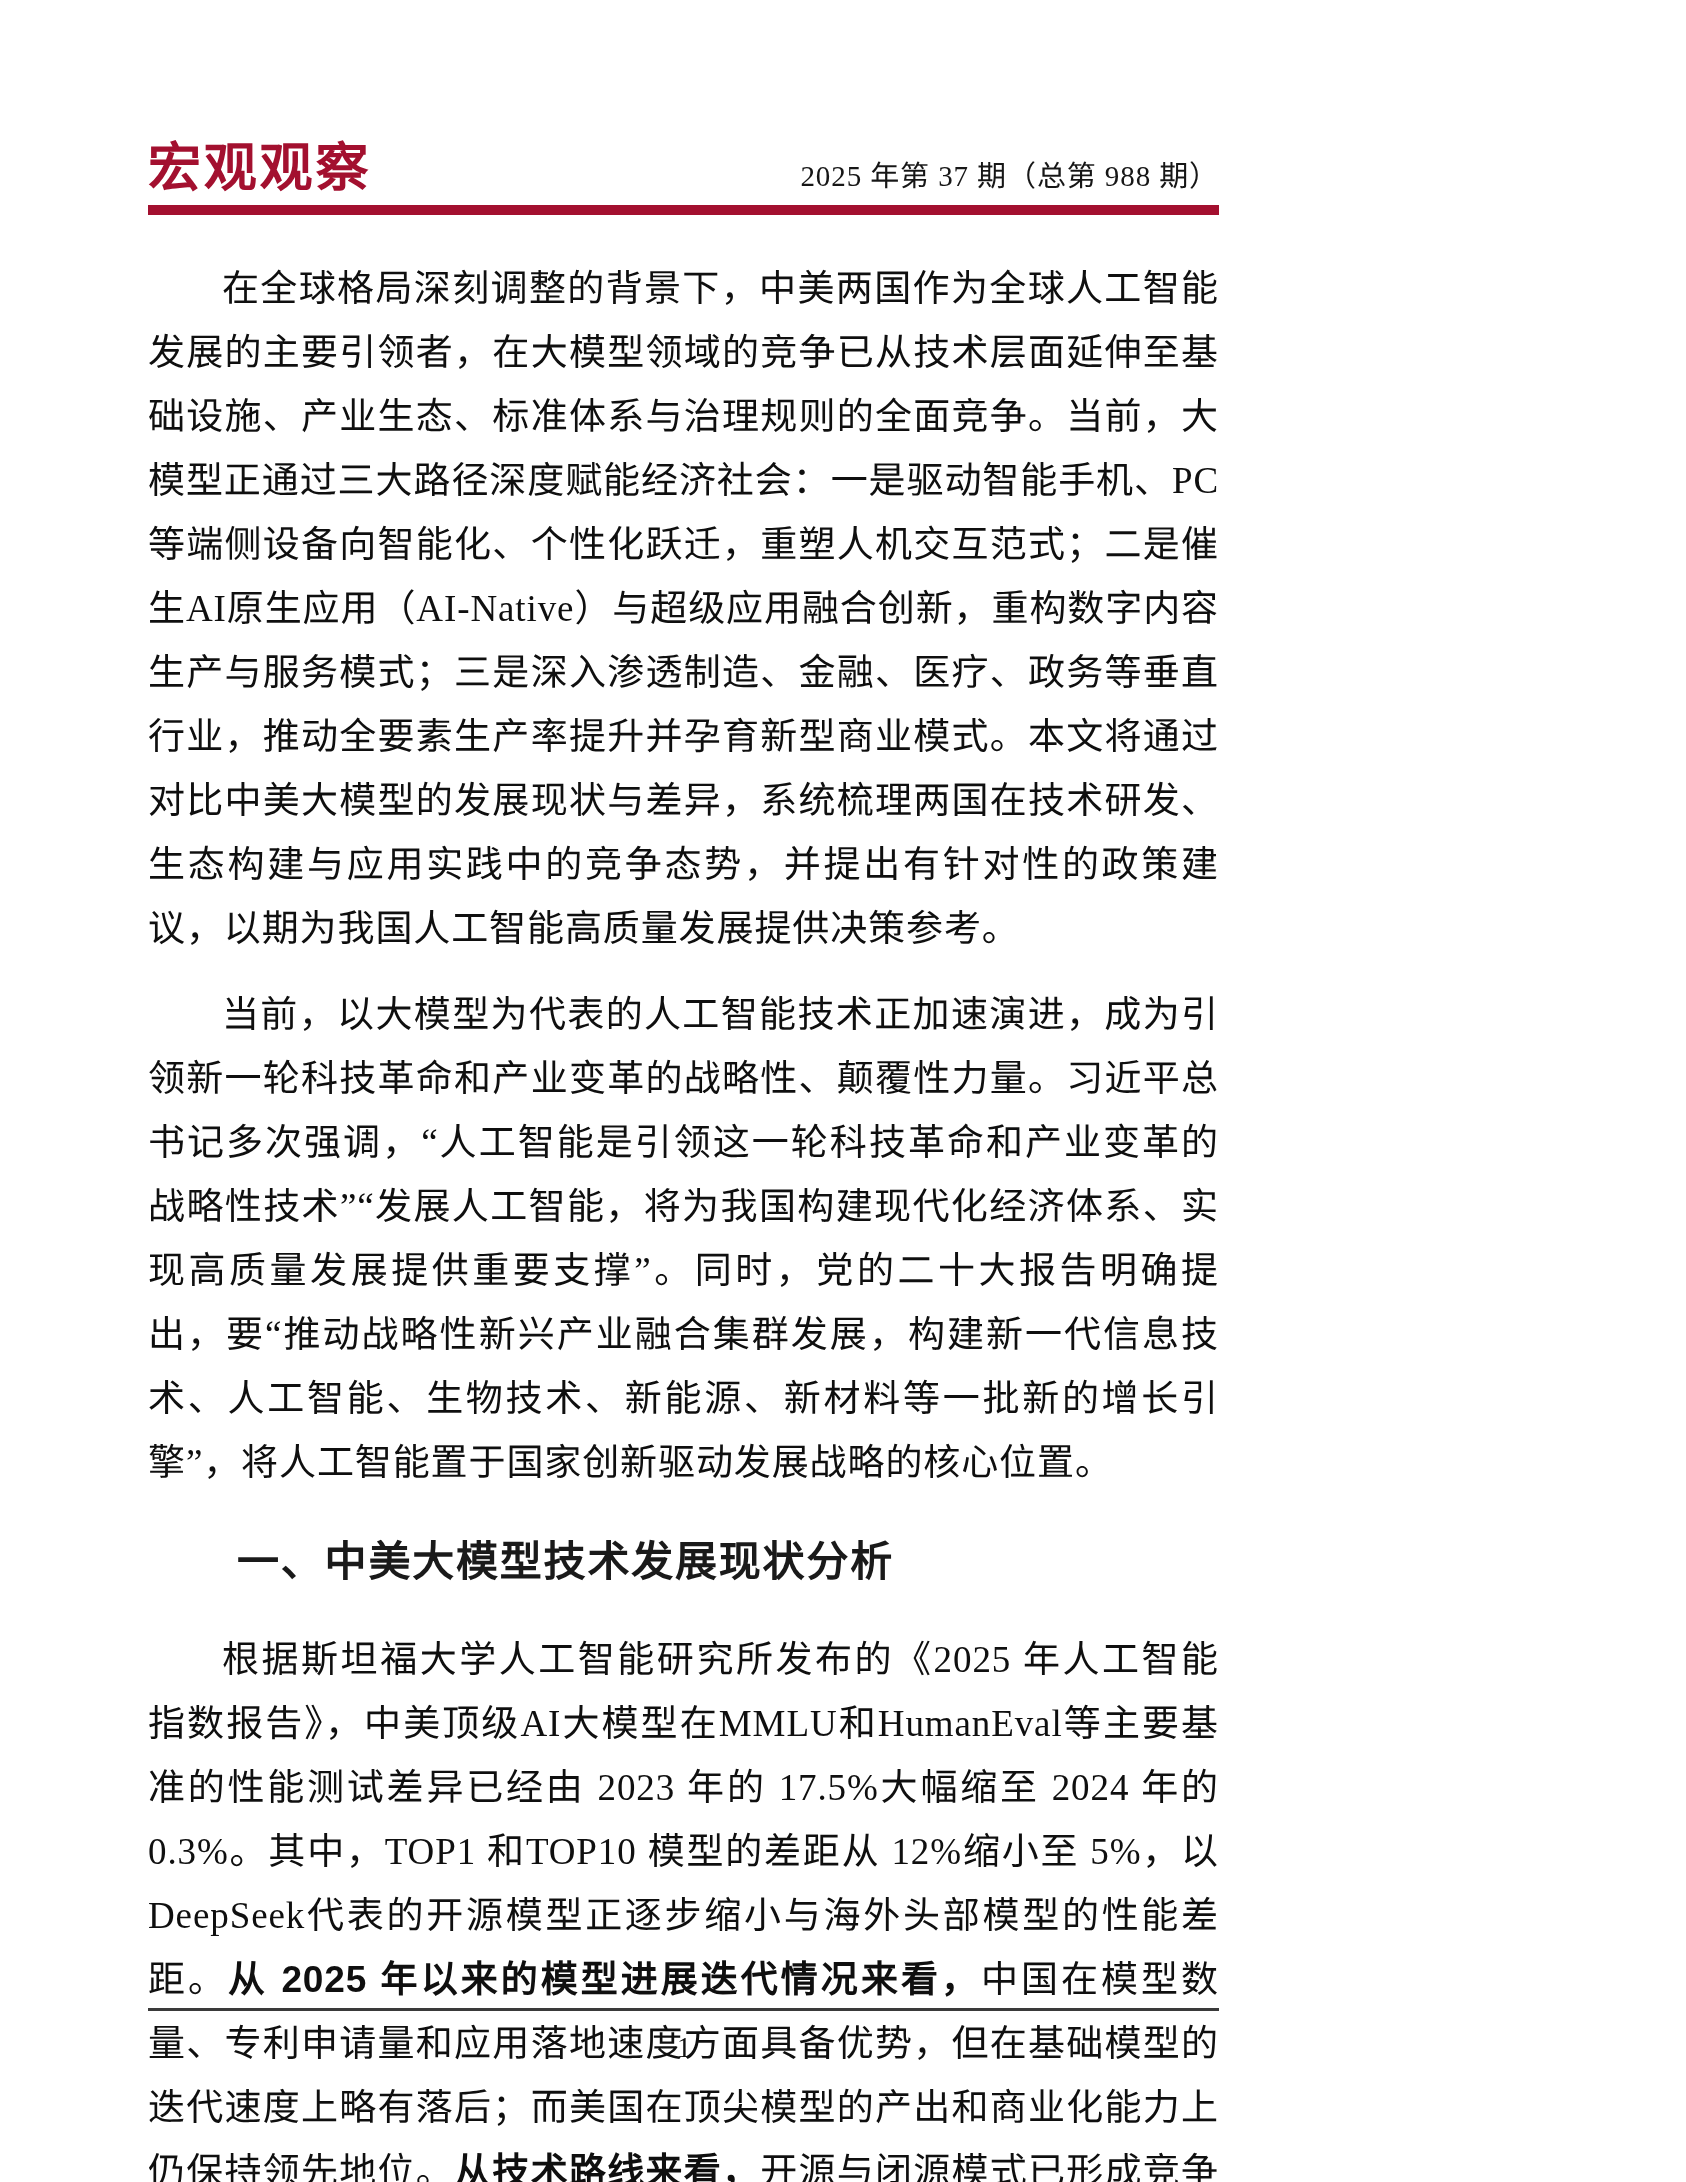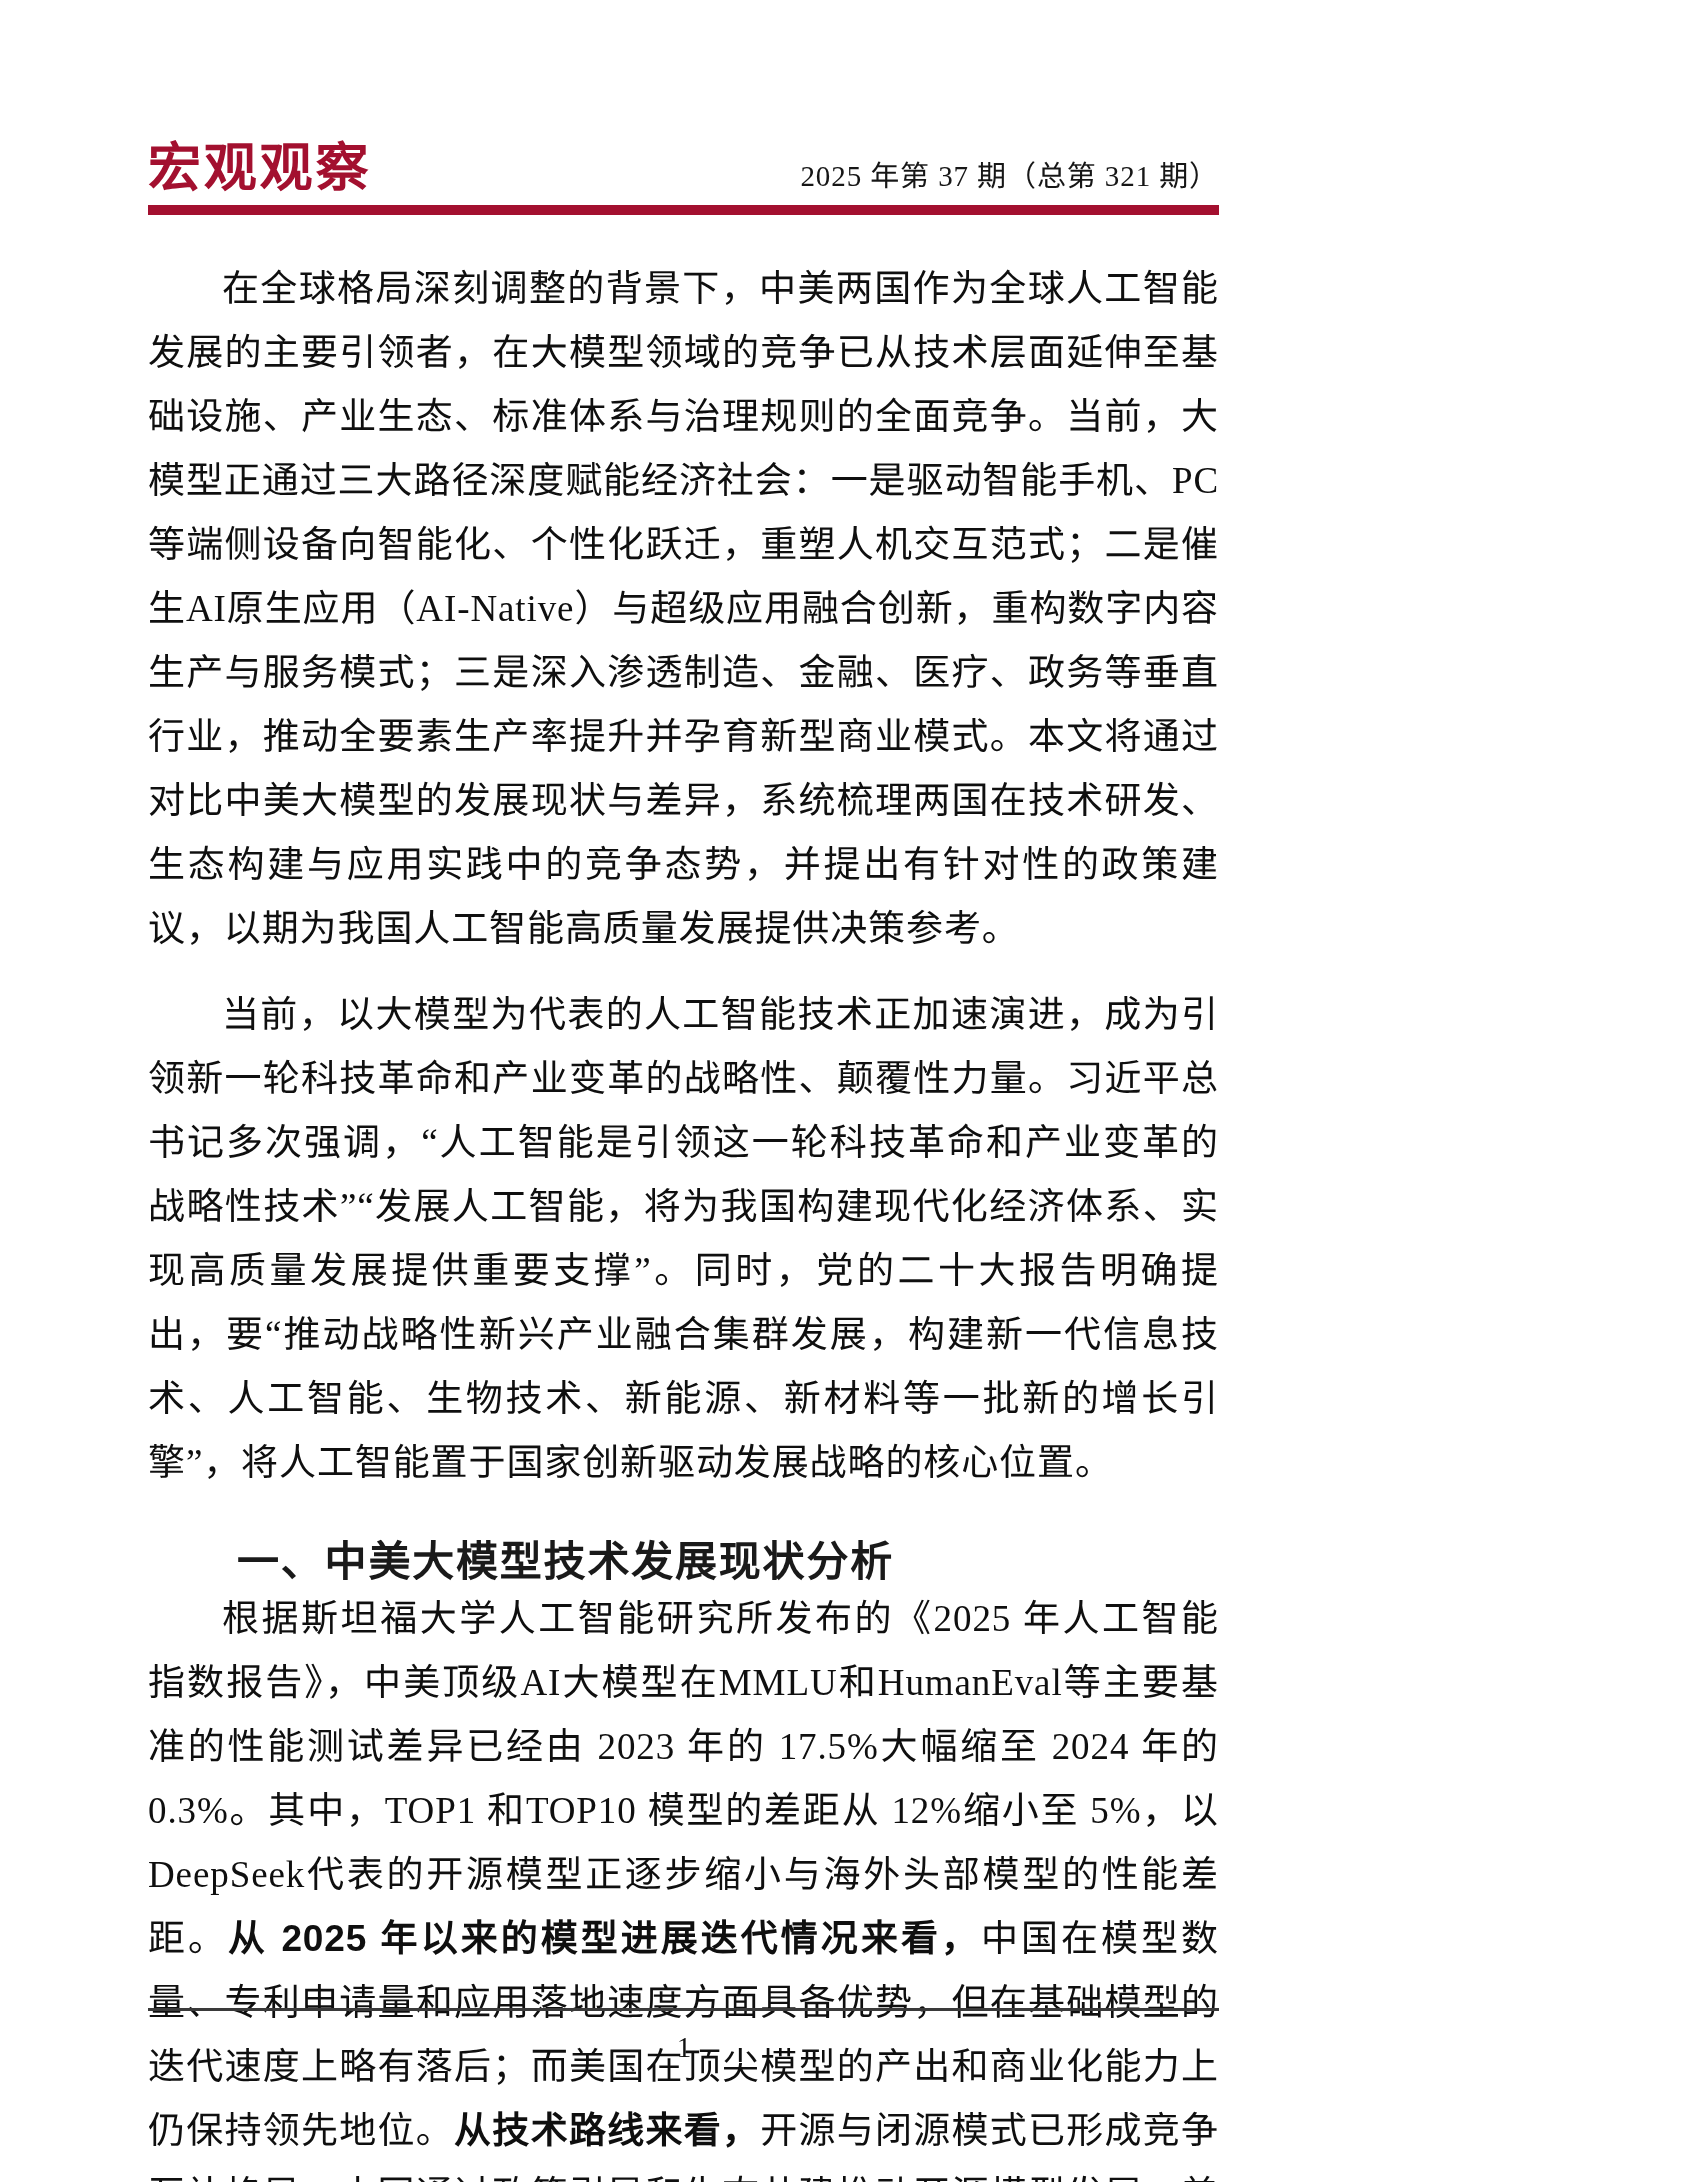--- a/index.html
+++ b/index.html
@@ -79,20 +79,21 @@
   }
   h2.section-heading{
     font-family:"Liberation Sans","DejaVu Sans",sans-serif;
     font-size:42px;
     line-height:50px;
     font-weight:700;
     color:#1A1A1A;
     letter-spacing:1.8px;
     padding-left:89px;
     margin-top:42px;
+    margin-bottom:41px;
   }
   
   .footer-rule{
     position:absolute;
     left:148px;
     right:149px;
     top:2008px;
     height:2.8px;
     background:var(--footer-rule);
   }
@@ -106,21 +107,21 @@
     color:#111111;
   }
 </style>
 </head>
 <body>
 
 <div class="page">
   <div class="inner">
     <header class="doc-header">
       <div class="brand">宏观观察</div>
-      <div class="issue">2025 年第 37 期（总第 321 期）</div>
+      <div class="issue">2025 年第 37 期（总第 988 期）</div>
     </header>
 
     <div class="accent-rule"></div>
 
 
     <main class="article" id="article-body">
         <p class="body-para"><span>在全球格局深刻调整的背景下，中美两国作为全球人工智能发展的主要引领者，在大模型领域的竞争已从技术层面延伸至基础设施、产业生态、标准体系与治理规则的全面竞争。当前，大模型正通过三大路径深度赋能经济社会：一是驱动智能手机、PC等端侧设备向智能化、个性化跃迁，重塑人机交互范式；二是催生AI原生应用（AI-Native）与超级应用融合创新，重构数字内容生产与服务模式；三是深入渗透制造、金融、医疗、政务等垂直行业，推动全要素生产率提升并孕育新型商业模式。本文将通过对比中美大模型的发展现状与差异，系统梳理两国在技术研发、生态构建与应用实践中的竞争态势，并提出有针对性的政策建议，以期为我国人工智能高质量发展提供决策参考。</span></p>
         <p class="body-para"><span>当前，以大模型为代表的人工智能技术正加速演进，成为引领新一轮科技革命和产业变革的战略性、颠覆性力量。习近平总书记多次强调，“人工智能是引领这一轮科技革命和产业变革的战略性技术”“发展人工智能，将为我国构建现代化经济体系、实现高质量发展提供重要支撑”。同时，党的二十大报告明确提出，要“推动战略性新兴产业融合集群发展，构建新一代信息技术、人工智能、生物技术、新能源、新材料等一批新的增长引擎”，将人工智能置于国家创新驱动发展战略的核心位置。</span></p>
         <h2 class="section-heading"><span>一、中美大模型技术发展现状分析</span></h2>
         <p class="body-para"><span>根据斯坦福大学人工智能研究所发布的《2025 年人工智能指数报告》，中美顶级AI大模型在MMLU和HumanEval等主要基准的性能测试差异已经由 2023 年的 17.5%大幅缩至 2024 年的 0.3%。其中，TOP1 和TOP10 模型的差距从 12%缩小至 5%，以DeepSeek代表的开源模型正逐步缩小与海外头部模型的性能差距。</span><span class="b">从 2025 年以来的模型进展迭代情况来看，</span><span>中国在模型数量、专利申请量和应用落地速度方面具备优势，但在基础模型的迭代速度上略有落后；而美国在顶尖模型的产出和商业化能力上仍保持领先地位。</span><span class="b">从技术路线来看，</span><span>开源与闭源模式已形成竞争互补格局，中国通过政策引导和生态共建推动开源模型发展，美国则依托模型垄断和高付费意愿维持闭源优势。</span></p>

